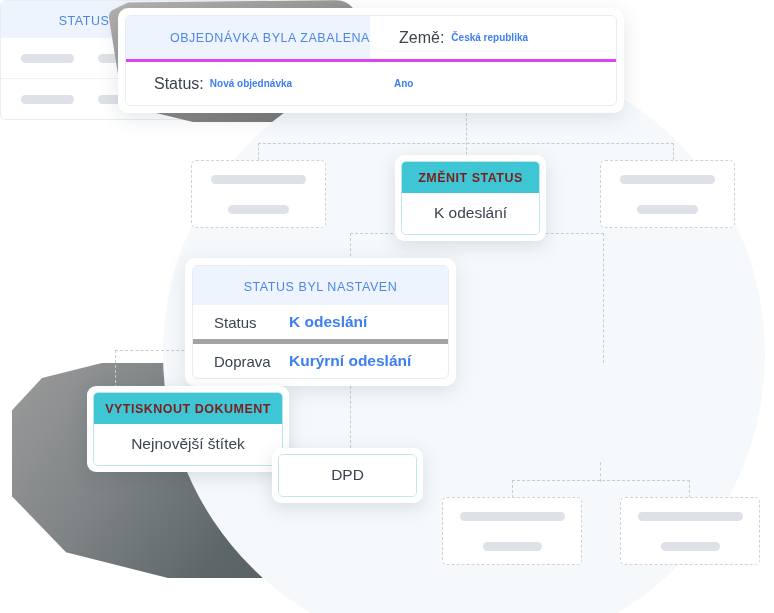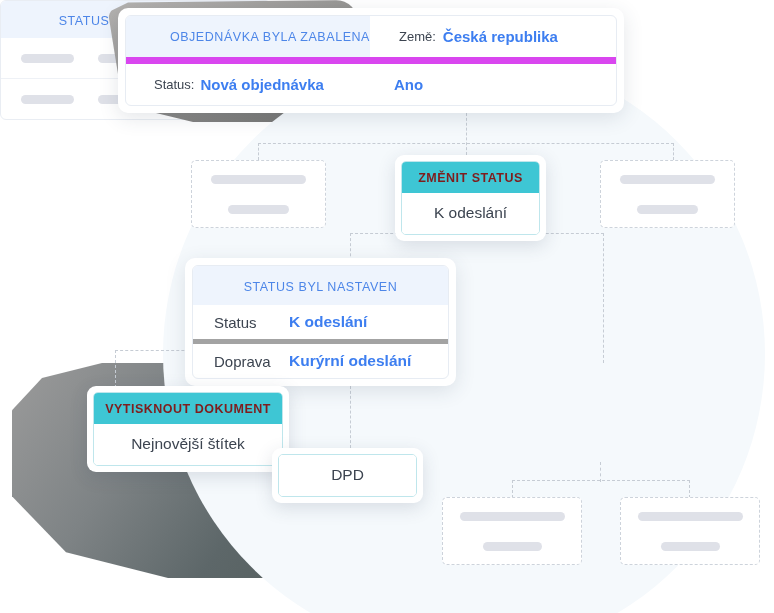--- a/index.html
+++ b/index.html
@@ -82,34 +82,34 @@
     width: 244px; height: 100%;
     background: #eef4fd;
     display: flex; align-items: center; justify-content: flex-end;
   }
   .card-order .row1 .cellB {
     flex: 1; height: 100%;
     display: flex; align-items: center;
     padding-left: 29px;
   }
   .card-order .row2 {
-    border-top: 7px solid #d946ef;
+    border-top: 3px solid #d946ef;
   }
   .card-order .row2 .cellA {
     width: 232px; display: flex; align-items: center; padding-left: 28px;
   }
   .card-order .row2 .cellB {
     flex: 1; display: flex; align-items: center; padding-left: 29px;
   }
   .lbl-caps {
     color: #4d86e8; font-size: 12.5px; letter-spacing: .55px;
     font-weight: 400; white-space: nowrap;
   }
-  .lbl-plain { color: #3c4450; font-size: 13px; }
-  .lbl-strong { color: #3d7ef0; font-size: 15px; font-weight: bold; }
+  .lbl-plain { color: #3c4450; font-size: 16px; }
+  .lbl-strong { color: #3d7ef0; font-size: 10px; font-weight: bold; }
 
   
   .card-teal {
     box-shadow: 0 5px 18px rgba(45,60,85,.15);
     border-radius: 9px;
     padding: 6px;
   }
   .card-teal .inner {
     border: 1px solid #bfe6ec;
     border-radius: 5px;

